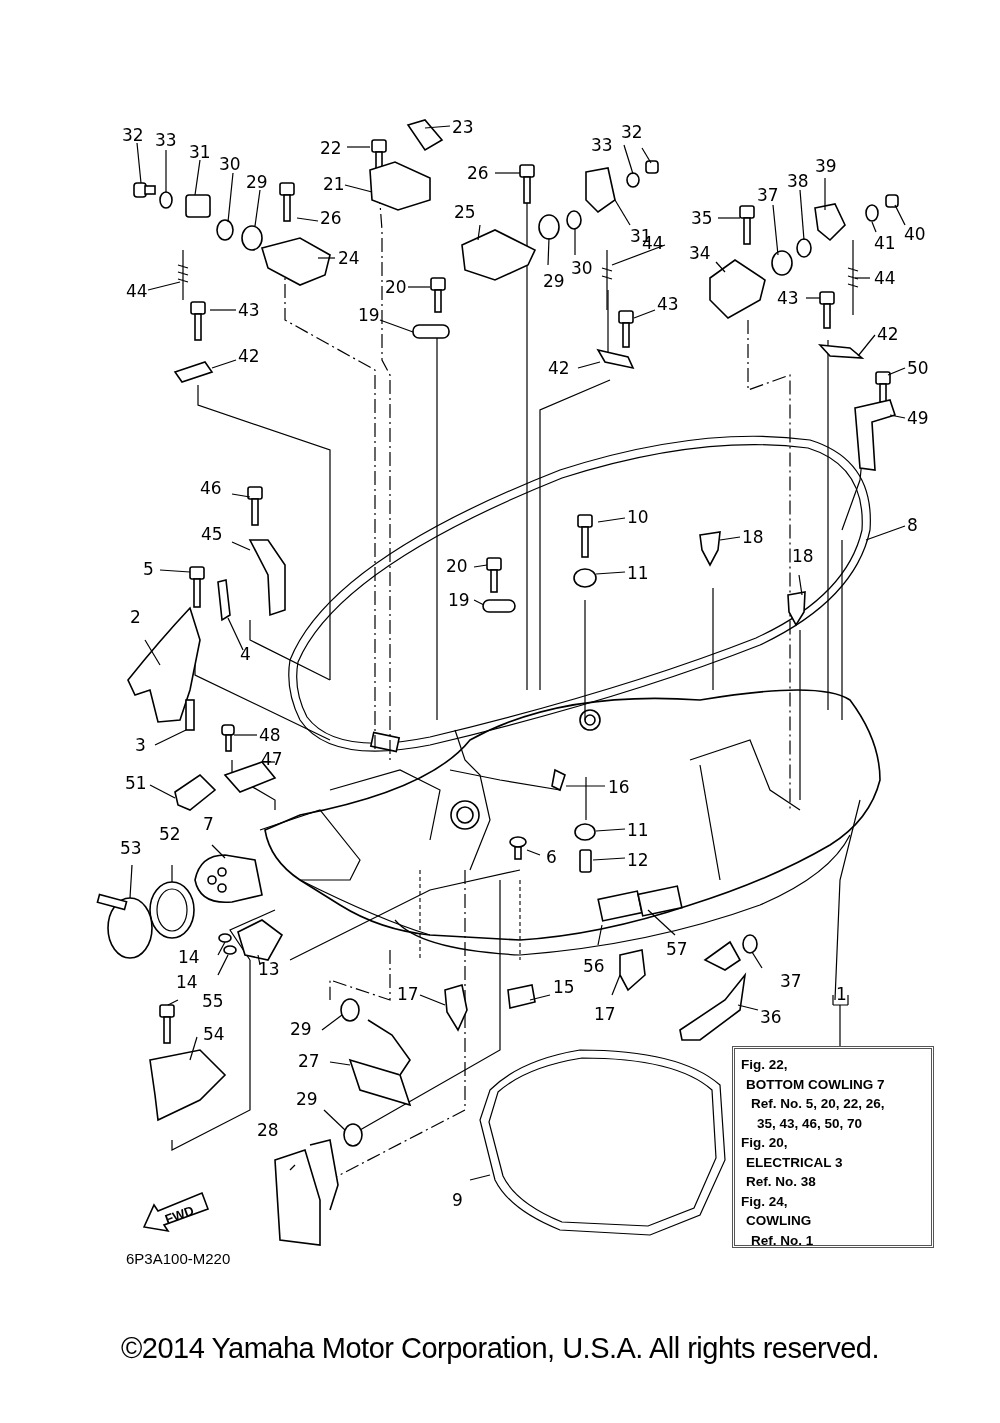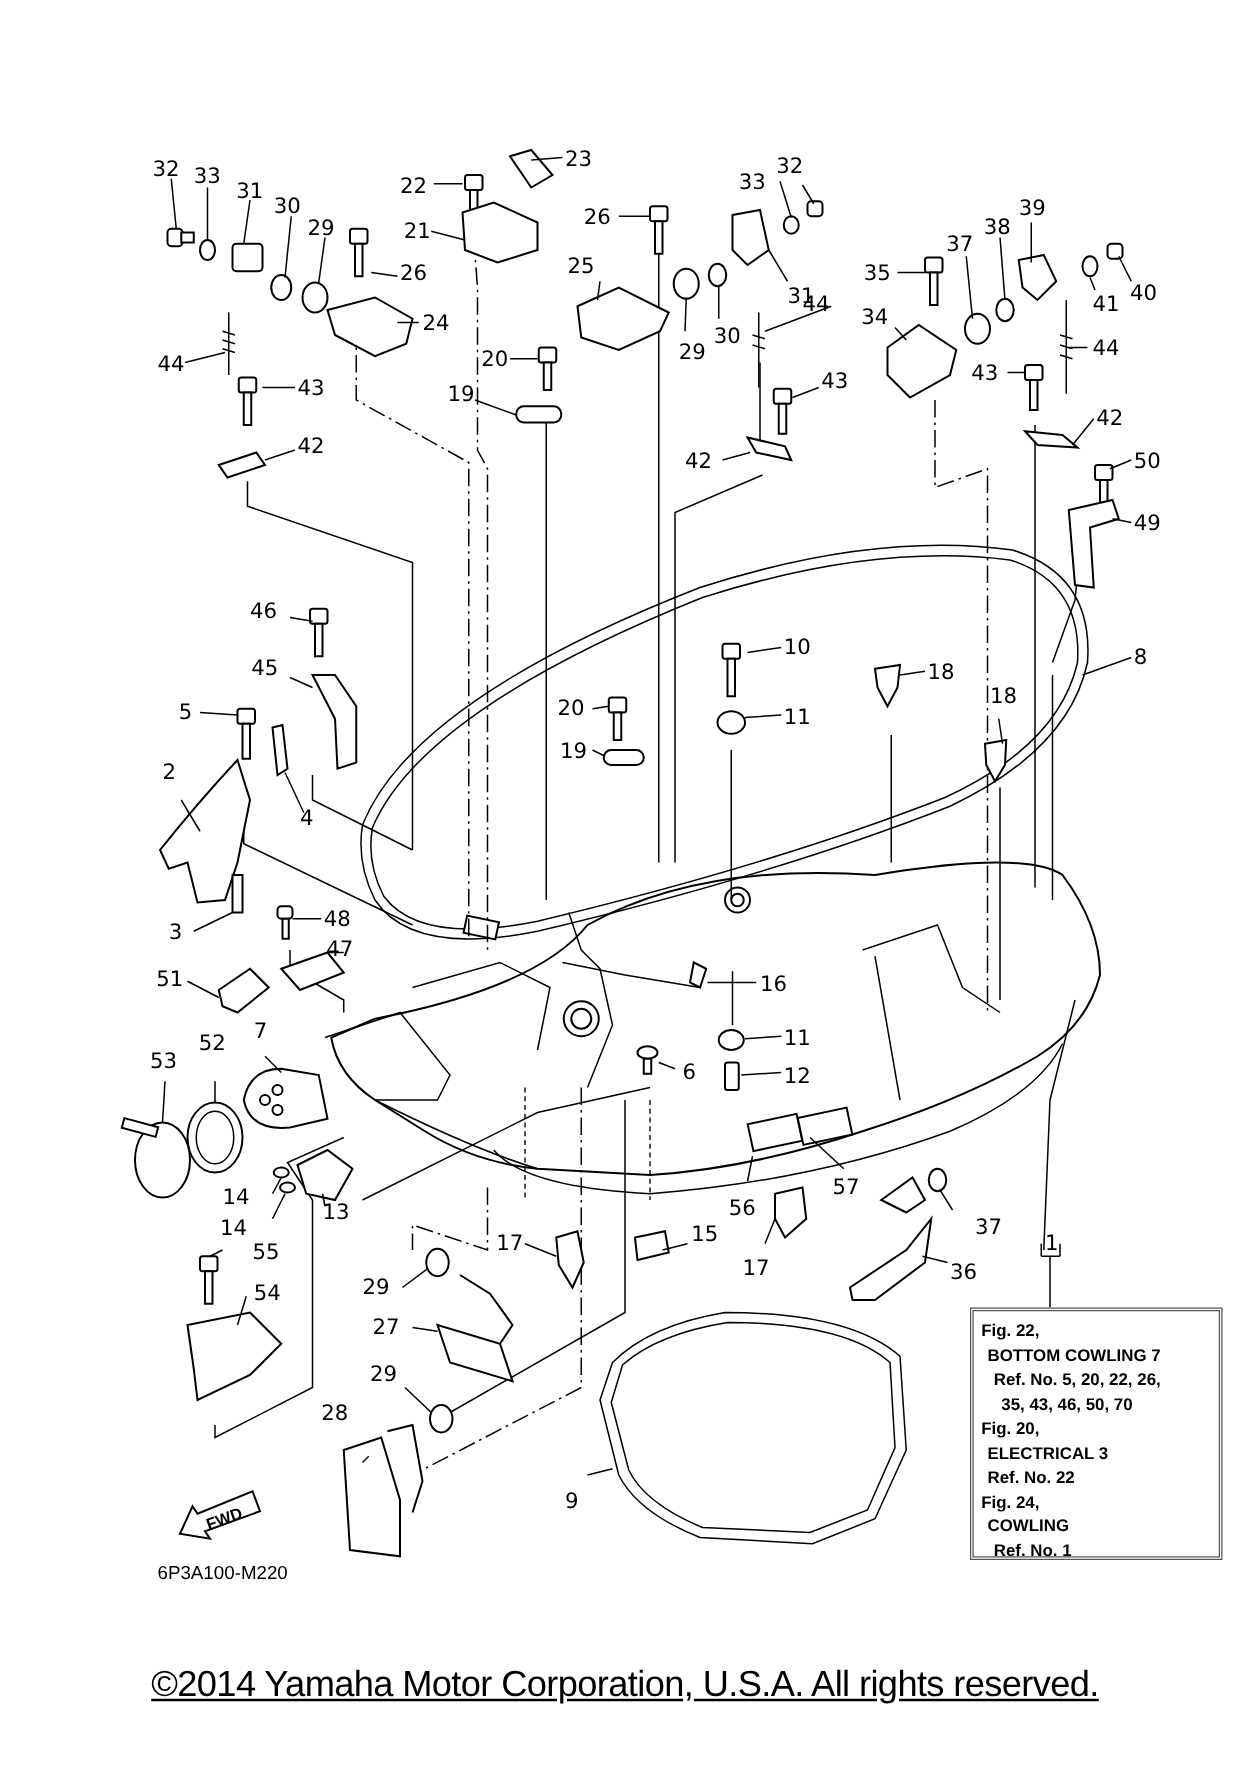--- a/index.html
+++ b/index.html
@@ -3,25 +3,25 @@
 <meta charset="utf-8">
 <style>
   html,body{margin:0;padding:0;background:#fff;}
   body{width:1000px;height:1423px;position:relative;overflow:hidden;font-family:"Liberation Sans",sans-serif;color:#000;}
   #diagram{position:absolute;left:0;top:0;width:1000px;height:1423px;}
   .lbl{font-family:"DejaVu Sans",sans-serif;font-size:17px;fill:#000;}
   .part{fill:#fff;stroke:#000;stroke-width:1.6;}
   .ln{stroke:#000;stroke-width:1.2;fill:none;}
   .dash{stroke:#000;stroke-width:1.2;fill:none;stroke-dasharray:14 4 2 4;}
   .dot{stroke:#000;stroke-width:1.1;fill:none;stroke-dasharray:4 3;}
-  .ref-box{position:absolute;left:732px;top:1046px;width:202px;height:202px;border:3px double #555;box-sizing:border-box;padding:6px 6px;font-family:"Liberation Sans",sans-serif;font-weight:bold;font-size:13.5px;line-height:19.5px;background:#fff;margin-left:44px;}
+  .ref-box{position:absolute;left:732px;top:1046px;width:202px;height:202px;border:3px double #555;box-sizing:border-box;padding:6px 6px;font-family:"Liberation Sans",sans-serif;font-weight:bold;font-size:13.5px;line-height:19.5px;background:#fff;}
   .ref-box div{white-space:nowrap;}
   .i1{padding-left:5px}.i2{padding-left:10px}.i3{padding-left:16px}
   .code{position:absolute;left:126px;top:1250px;font-family:"Liberation Sans",sans-serif;font-size:15px;}
-  .copyright{position:absolute;left:0;width:1000px;top:1332px;text-align:center;font-family:"Liberation Sans",sans-serif;font-size:29px;letter-spacing:-0.5px;text-decoration:underline;}
+  .copyright{position:absolute;left:0;width:1000px;top:1332px;text-align:center;font-family:"Liberation Sans",sans-serif;font-size:29px;letter-spacing:-0.5px;}
   .fwd{position:absolute;left:140px;top:1175px;}
 </style>
 </head>
 <body>
 
 <svg id="diagram" viewBox="0 0 1000 1423" xmlns="http://www.w3.org/2000/svg">
 
   <g>
     <path class="part" d="M265,830 L300,815 Q430,790 470,740 Q560,690 700,700 Q820,680 850,700 Q880,740 880,780 Q870,820 830,845 Q770,880 690,905 Q600,935 520,940 L430,935 Q380,930 340,905 L300,880 Q270,860 265,830 Z"></path>
     <path class="ln" d="M300,880 Q380,920 430,935"></path>
@@ -401,19 +401,19 @@
 
 <div class="code">6P3A100-M220</div>
 
 <div class="ref-box">
   <div>Fig. 22,</div>
   <div class="i1">BOTTOM COWLING 7</div>
   <div class="i2">Ref. No. 5, 20, 22, 26,</div>
   <div class="i3">35, 43, 46, 50, 70</div>
   <div>Fig. 20,</div>
   <div class="i1">ELECTRICAL 3</div>
-  <div class="i1">Ref. No. 22</div>
+  <div class="i1">Ref. No. 38</div>
   <div>Fig. 24,</div>
   <div class="i1">COWLING</div>
   <div class="i2">Ref. No. 1</div>
 </div>
 
 <div class="copyright">©2014 Yamaha Motor Corporation, U.S.A. All rights reserved.</div>
 
 </body></html>

